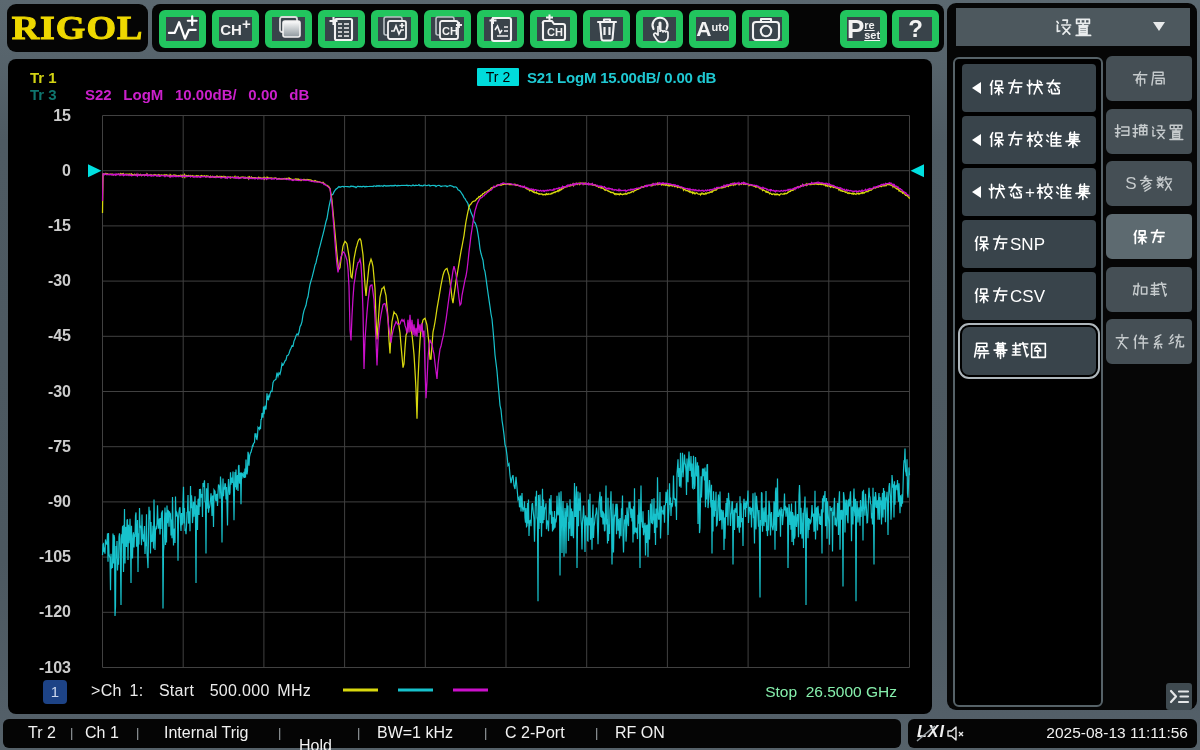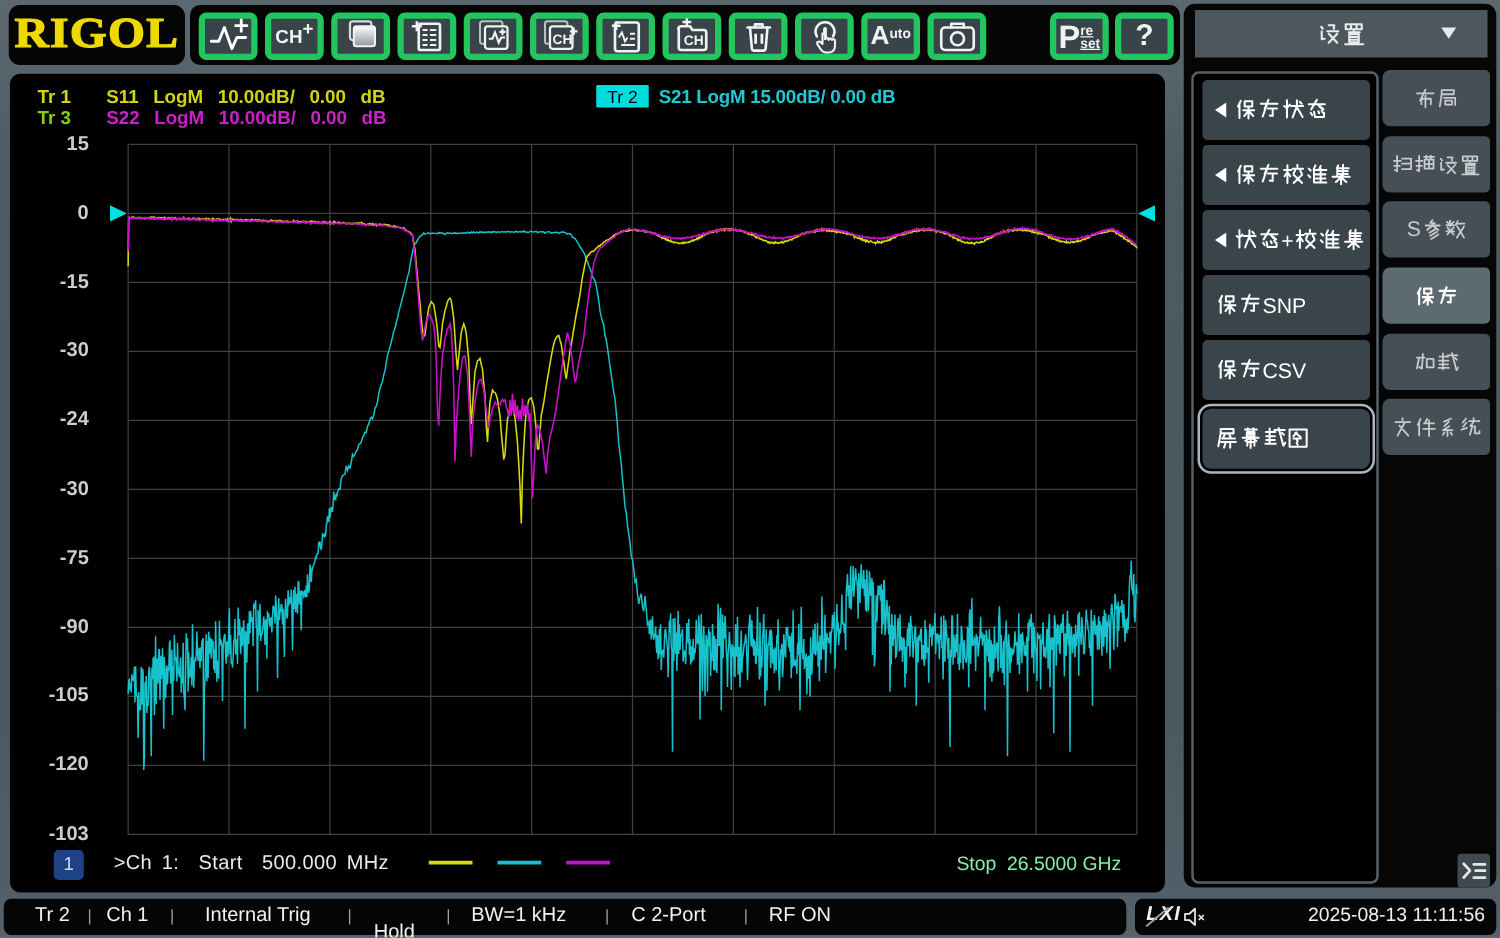--- a/index.html
+++ b/index.html
@@ -1,21 +1,21 @@
 <!DOCTYPE html>
 <html><head><meta charset="utf-8">
 <style>
 * { margin:0; padding:0; box-sizing:border-box; }
 html,body { width:1200px; height:750px; background:linear-gradient(180deg,#5b6870 0px,#57646c 58px,#4e5a62 140px,#4c5860 560px,#535f68 715px,#56626a 750px); font-family:"Liberation Sans",sans-serif; overflow:hidden; position:relative; }
 .abs { position:absolute; }
 
 #logo { position:absolute; left:7px; top:4px; width:141px; height:48px; background:#050505; border-radius:9px; text-align:center; }
 #logo span { font-family:"Liberation Serif",serif; font-weight:bold; font-size:38px; letter-spacing:1px; color:#eed800; line-height:46px; transform:scaleY(0.9); display:inline-block; -webkit-text-stroke:1.1px #eed800; }
 #tbar { position:absolute; left:152px; top:4px; width:792px; height:48px; background:#050505; border-radius:8px; }
-.tbtn { position:absolute; top:6px; width:47px; height:38px; background:#39434a; border:5px solid #22c55e; border-radius:6px; display:flex; align-items:center; justify-content:center; color:#f2f2f2; }
+.tbtn { position:absolute; top:6px; width:47px; height:38px; background:#39434a; border:7px solid #22c55e; border-radius:6px; display:flex; align-items:center; justify-content:center; color:#f2f2f2; }
 .tch { font-size:15px; font-weight:bold; }
 .tplus { font-size:15px; font-weight:bold; position:relative; top:-6px; }
 .tA { font-size:21px; font-weight:bold; }
 .tuto { font-size:11px; font-weight:bold; position:relative; top:-2px; }
 .tP { font-size:26px; font-weight:bold; }
 .tpre { font-size:11px; font-weight:bold; line-height:10px; text-align:left; position:relative; top:1px;text-decoration:underline; }
 .tQ { font-size:24px; font-weight:bold; }
 
 #chart { position:absolute; left:8px; top:59px; width:924px; height:655px; background:#000; border-radius:8px; }
 .trlab { position:absolute; font-size:15px; font-weight:bold; white-space:pre; }
@@ -137,30 +137,29 @@
       <span class="tP">P</span>
       <span class="tpre">re<br>set</span>
     </div>
     <div class="tbtn" style="left:740px">
       <span class="tQ">?</span>
     </div>
   </div>
 
 <div id="chart">
   <div class="trlab" style="left:22px;top:10px;color:#d3d313">Tr 1</div>
-  <div class="trlab" style="left:77px;top:10px;color:#d3d313;word-spacing:7.5px;letter-spacing:0px">S11 LogM 10.00dB/ 0.00 dB</div>
-  <div class="trlab" style="left:22px;top:27px;color:#84cc16">Tr 3</div>
+  <div class="trlab" style="left:22px;top:27px;color:#0f766e">Tr 3</div>
   <div class="trlab" style="left:77px;top:27px;color:#cb20cb;word-spacing:7.5px;letter-spacing:0px">S22 LogM 10.00dB/ 0.00 dB</div>
   <div id="tr2badge">Tr 2</div>
   <div class="trlab" style="left:519px;top:10px;color:#1fc8d2;letter-spacing:-0.2px">S21 LogM 15.00dB/ 0.00 dB</div>
   <div class="ylab" style="top:48px">15</div>
     <div class="ylab" style="top:103px">0</div>
     <div class="ylab" style="top:158px">-15</div>
     <div class="ylab" style="top:213px">-30</div>
-    <div class="ylab" style="top:268px">-24</div>
+    <div class="ylab" style="top:268px">-45</div>
     <div class="ylab" style="top:324px">-30</div>
     <div class="ylab" style="top:379px">-75</div>
     <div class="ylab" style="top:434px">-90</div>
     <div class="ylab" style="top:489px">-105</div>
     <div class="ylab" style="top:544px">-120</div>
     <div class="ylab" style="top:600px">-103</div>
   <div id="chbadge">1</div>
   <div id="chtext">&gt;Ch 1:&nbsp;&nbsp;Start&nbsp;&nbsp;500.000 MHz</div>
   <div id="stoptext">Stop&nbsp;&nbsp;26.5000 GHz</div>
 </div>

